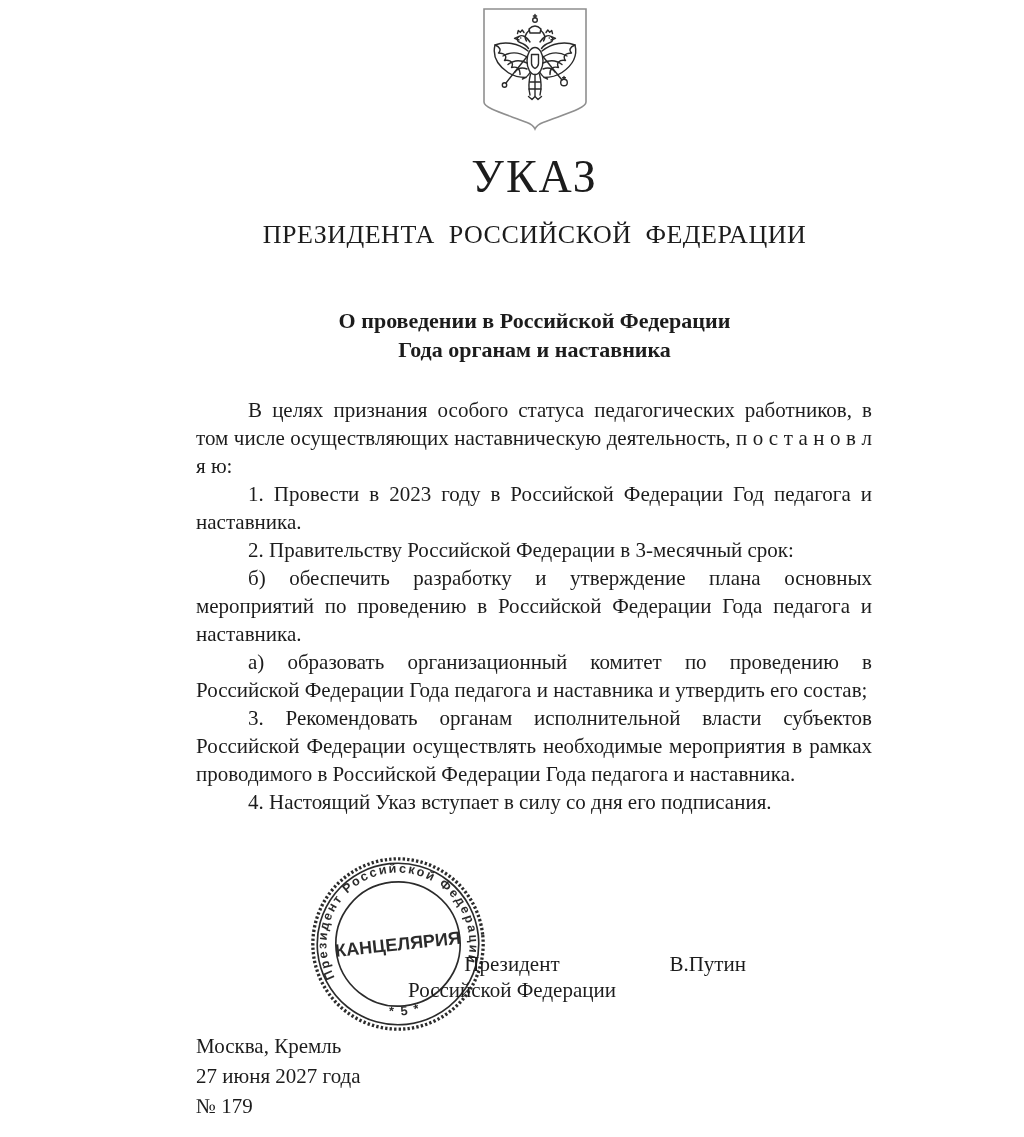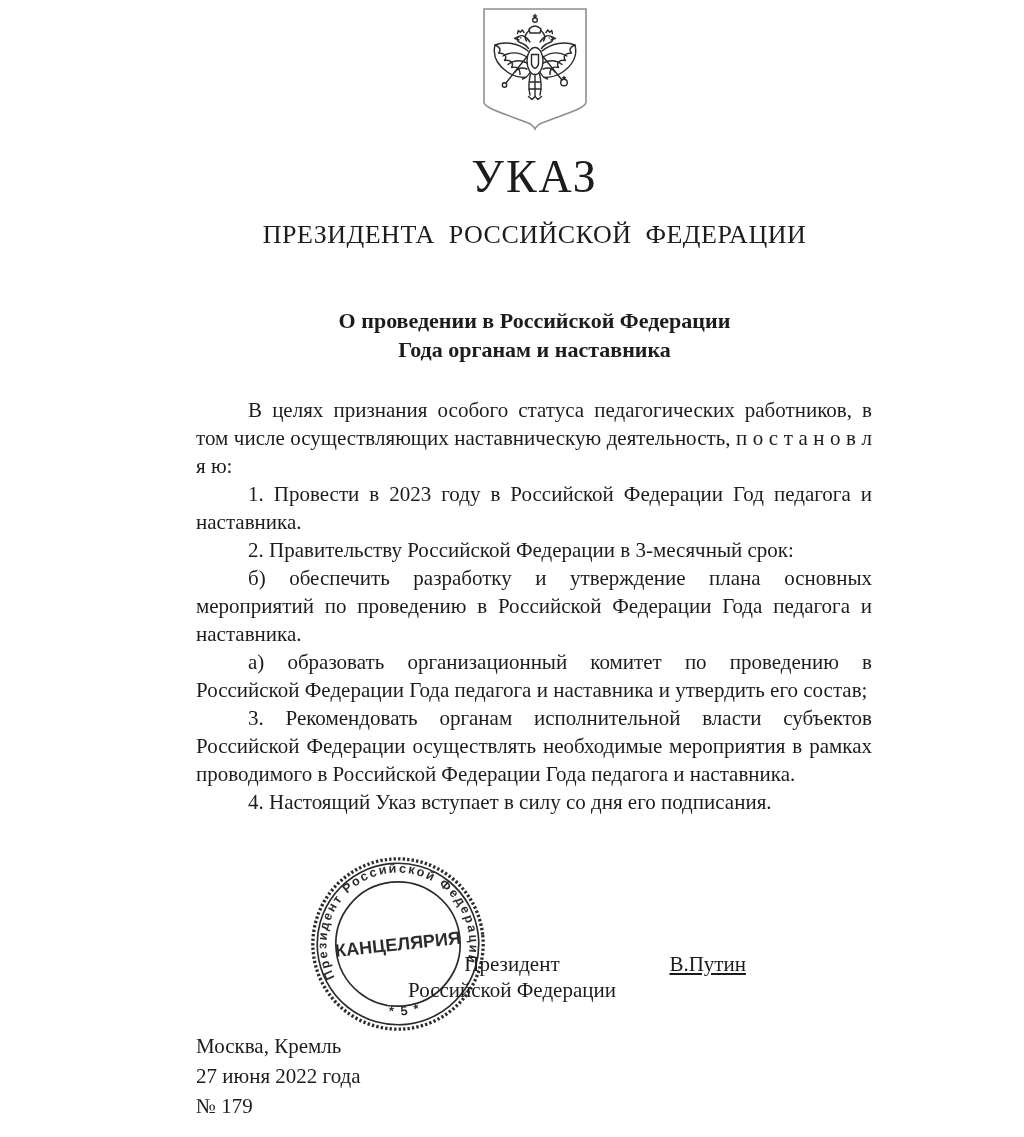--- a/index.html
+++ b/index.html
@@ -36,21 +36,21 @@
     text-align:justify;
   }
   .doc-body p { margin:0; text-indent:52px; }
 
   .signature {
     position:absolute; left:408px; top:951px; width:338px;
     display:flex; justify-content:space-between; align-items:flex-start;
     font-size:21px; line-height:26px;
   }
   .sig-titles { text-align:center; }
-  .sig-name { white-space:nowrap;text-decoration:underline; }
+  .sig-name { white-space:nowrap; }
 
   .stamp {
     position:absolute; left:305px; top:851px; width:186px; height:186px;
     transform:rotate(-6deg);
     opacity:0.92;
     z-index:5;
   }
 
   .doc-footer {
     position:absolute; left:196px; top:1031px;
@@ -149,17 +149,17 @@
       </text>
       <text font-family="Liberation Sans, sans-serif" font-size="13" font-weight="bold" letter-spacing="2" fill="#1a1a1a">
         <textPath href="#ringBottom" startOffset="50%" text-anchor="middle">*  5  *</textPath>
       </text>
       <text x="95" y="101.5" text-anchor="middle" font-family="Liberation Sans, sans-serif" font-size="18.5" font-weight="bold" fill="#1a1a1a">КАНЦЕЛЯРИЯ</text>
     </svg>
   </div>
 
   <div class="doc-footer">
     <div>Москва, Кремль</div>
-    <div>27 июня 2022 года</div>
+    <div>27 июня 2027 года</div>
     <div>№ 179</div>
   </div>
 
 </div>
 
 </body></html>

